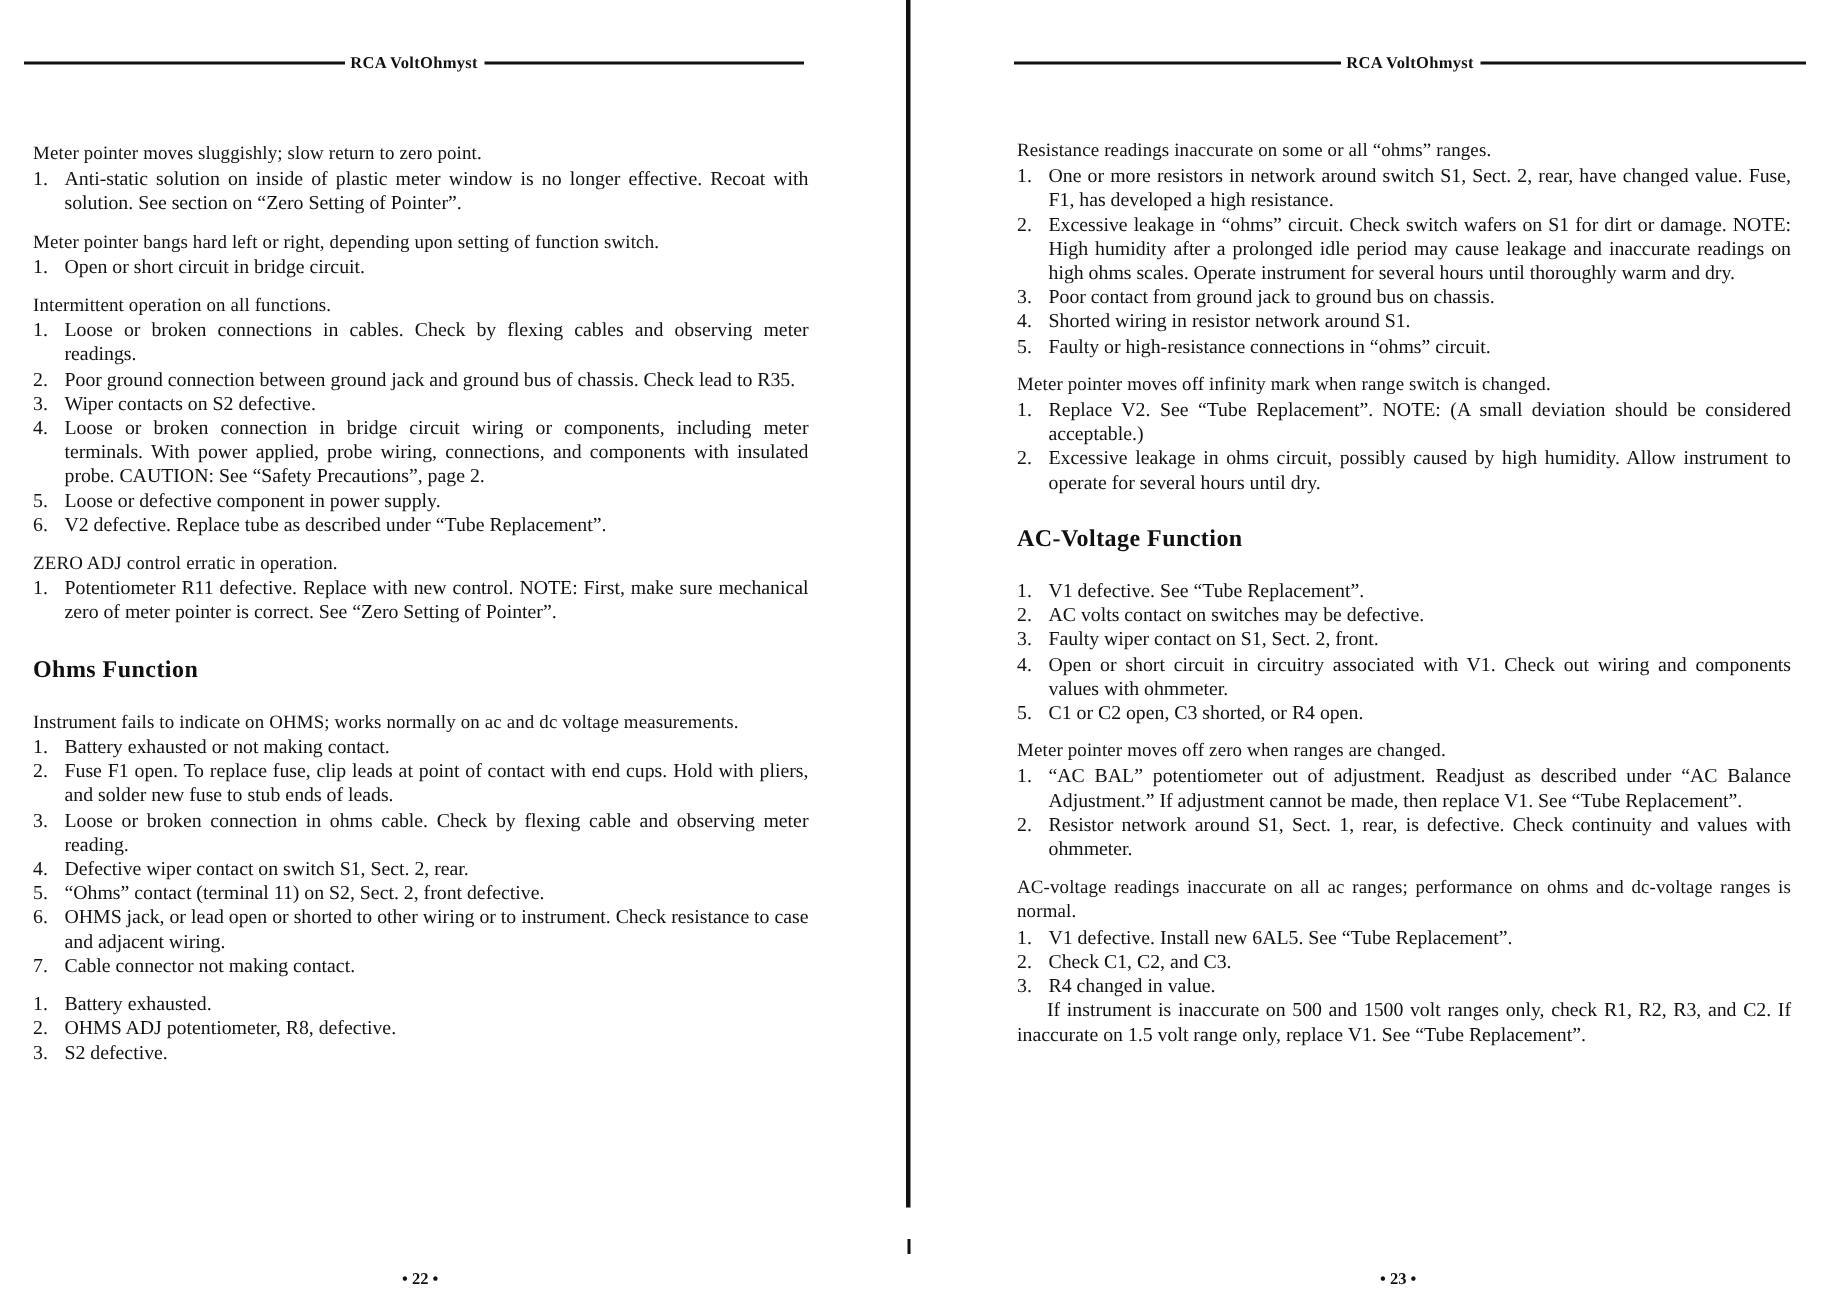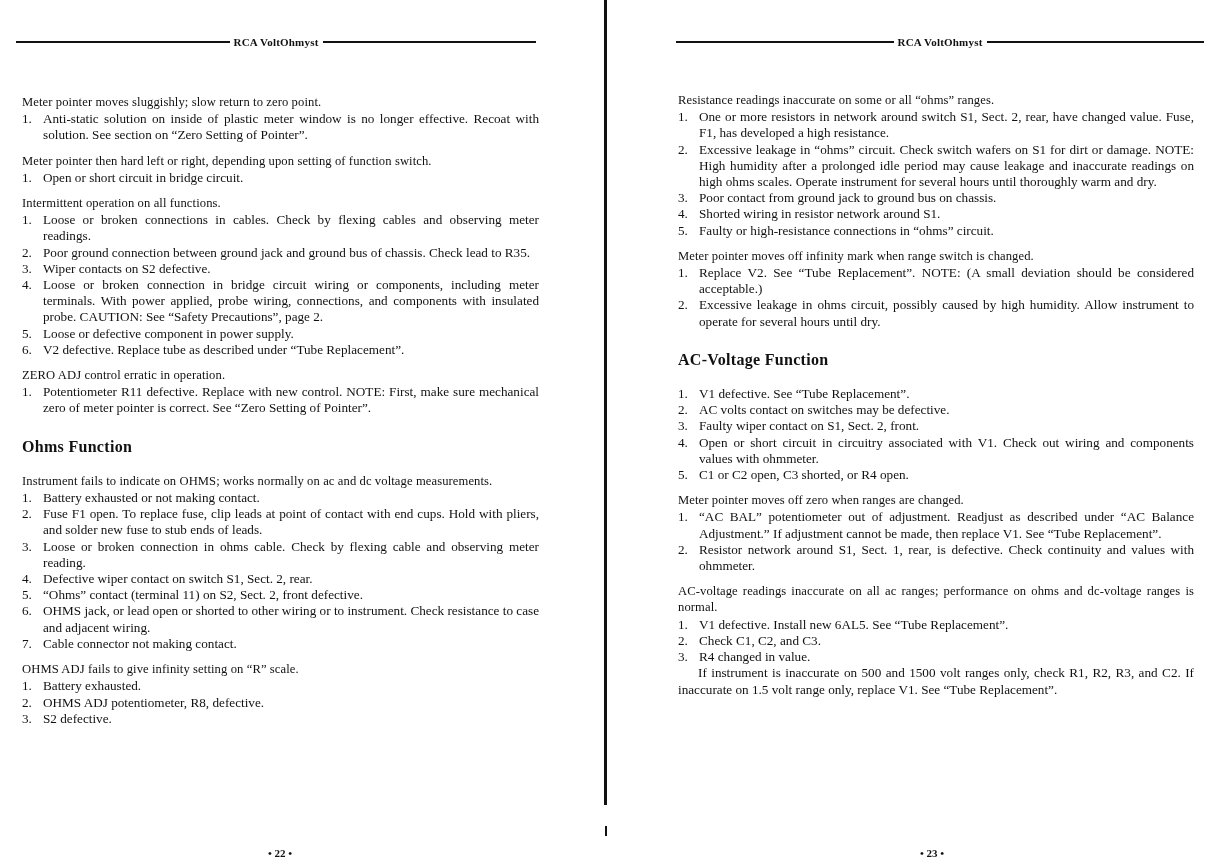--- a/index.html
+++ b/index.html
@@ -47,21 +47,21 @@
 
   <div class="content">
     <div class="section">
       <p class="problem">Meter pointer moves sluggishly; slow return to zero point.</p>
       <ol class="causes">
         <li><span class="num">1.</span><span>Anti-static solution on inside of plastic meter window is no longer effective. Recoat with solution. See section on “Zero Setting of Pointer”.</span></li>
       </ol>
     </div>
 
     <div class="section">
-      <p class="problem">Meter pointer then hard left or right, depending upon setting of function switch.</p>
+      <p class="problem">Meter pointer bangs hard left or right, depending upon setting of function switch.</p>
       <ol class="causes">
         <li><span class="num">1.</span><span>Open or short circuit in bridge circuit.</span></li>
       </ol>
     </div>
 
     <div class="section">
       <p class="problem">Intermittent operation on all functions.</p>
       <ol class="causes">
         <li><span class="num">1.</span><span>Loose or broken connections in cables. Check by flexing cables and observing meter readings.</span></li>
         <li><span class="num">2.</span><span>Poor ground connection between ground jack and ground bus of chassis. Check lead to R35.</span></li>
@@ -88,21 +88,20 @@
         <li><span class="num">2.</span><span>Fuse F1 open. To replace fuse, clip leads at point of contact with end cups. Hold with pliers, and solder new fuse to stub ends of leads.</span></li>
         <li><span class="num">3.</span><span>Loose or broken connection in ohms cable. Check by flexing cable and observing meter reading.</span></li>
         <li><span class="num">4.</span><span>Defective wiper contact on switch S1, Sect. 2, rear.</span></li>
         <li><span class="num">5.</span><span>“Ohms” contact (terminal 11) on S2, Sect. 2, front defective.</span></li>
         <li><span class="num">6.</span><span>OHMS jack, or lead open or shorted to other wiring or to instrument. Check resistance to case and adjacent wiring.</span></li>
         <li><span class="num">7.</span><span>Cable connector not making contact.</span></li>
       </ol>
     </div>
 
     <div class="section">
-      <p class="problem">OHMS ADJ fails to give infinity setting on “R” scale.</p>
       <ol class="causes">
         <li><span class="num">1.</span><span>Battery exhausted.</span></li>
         <li><span class="num">2.</span><span>OHMS ADJ potentiometer, R8, defective.</span></li>
         <li><span class="num">3.</span><span>S2 defective.</span></li>
       </ol>
     </div>
   </div>
 
   <div class="folio">• 22 •</div>
 </div>

